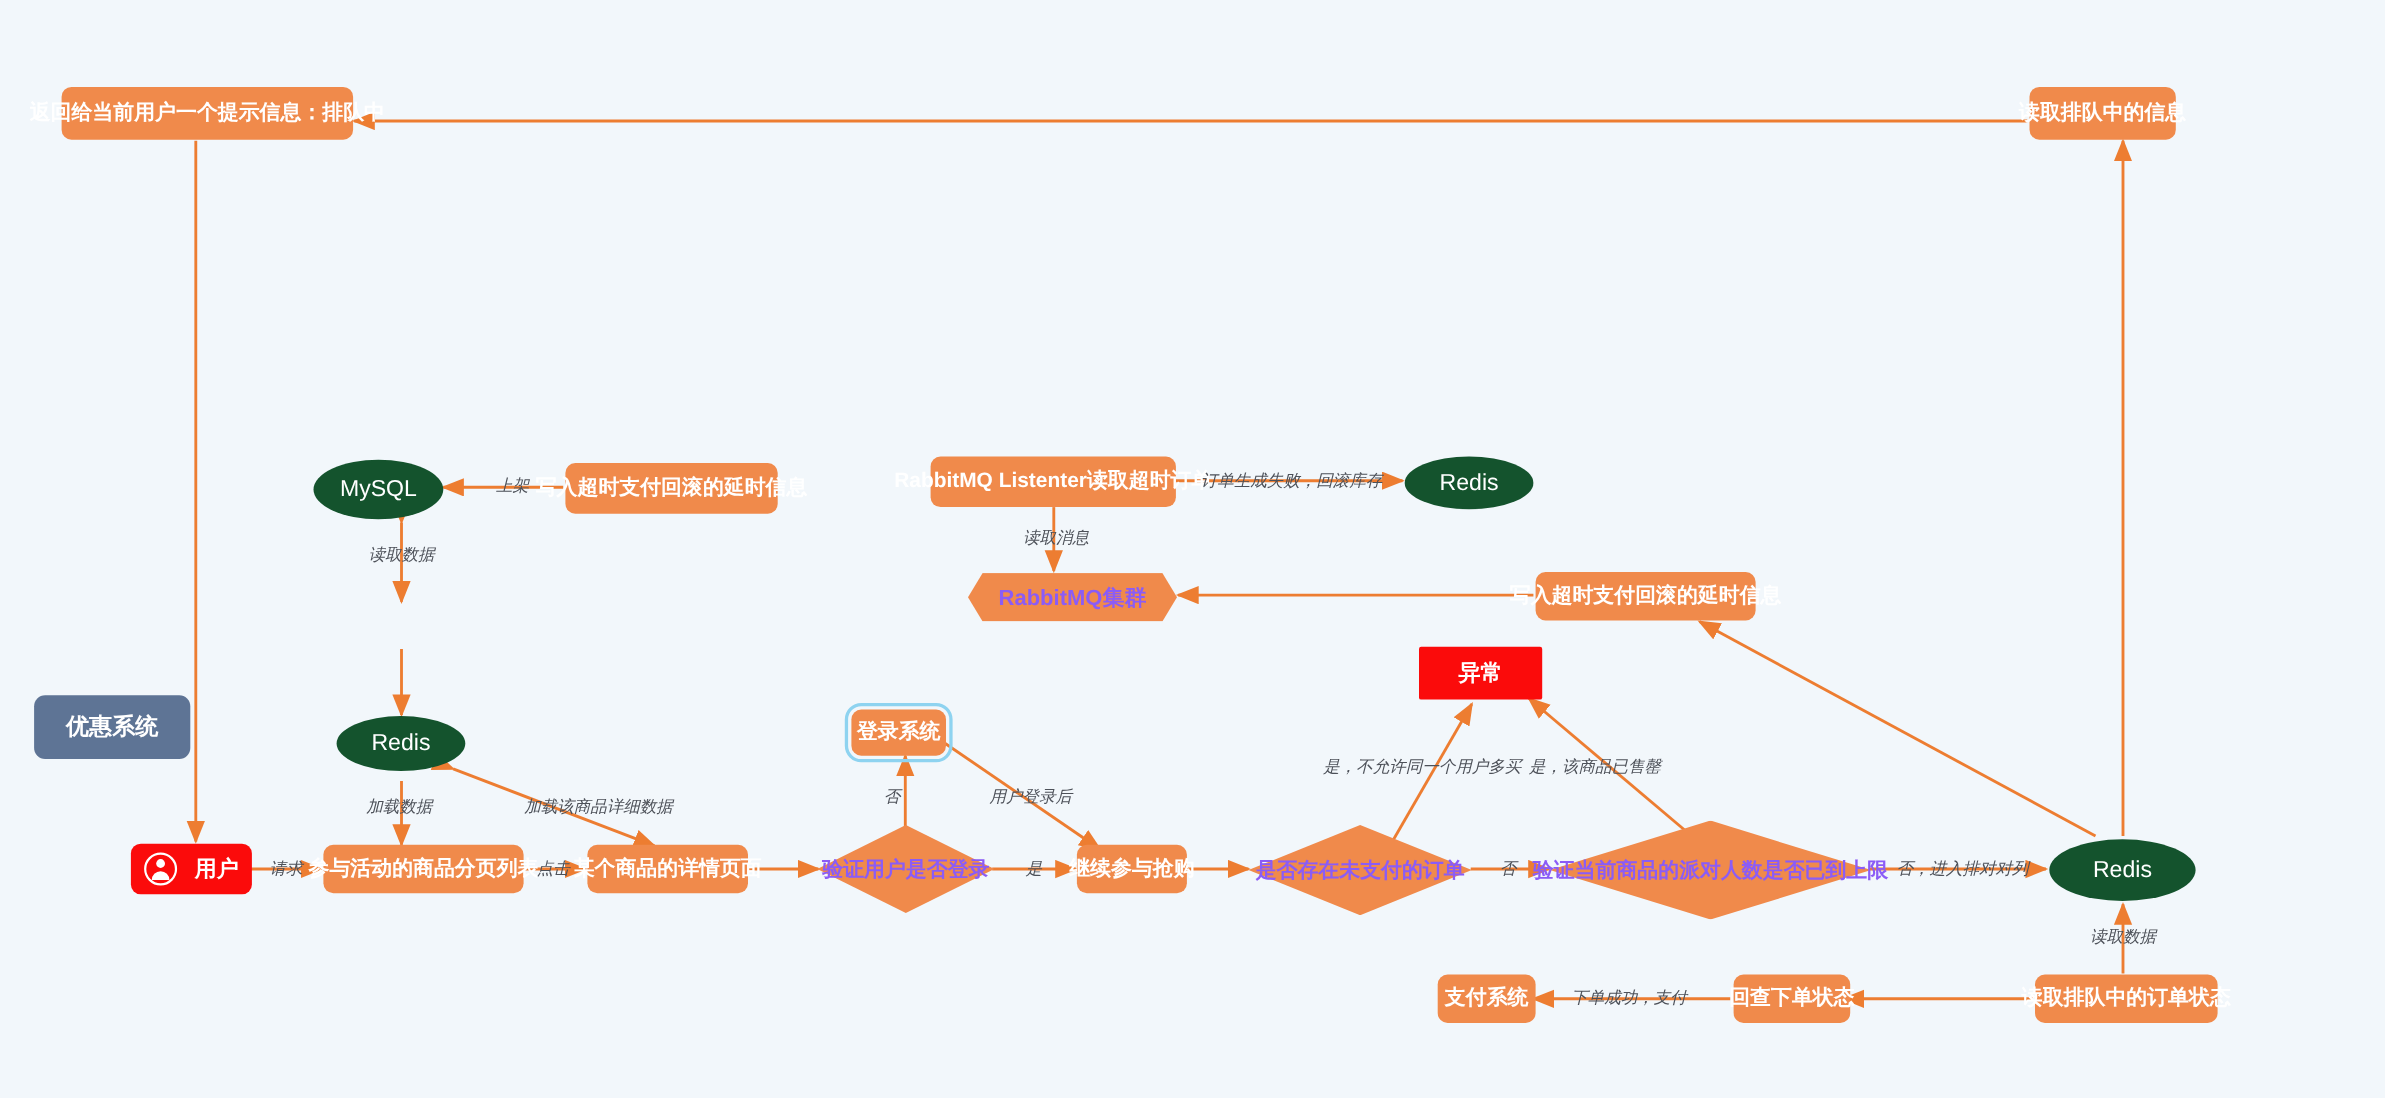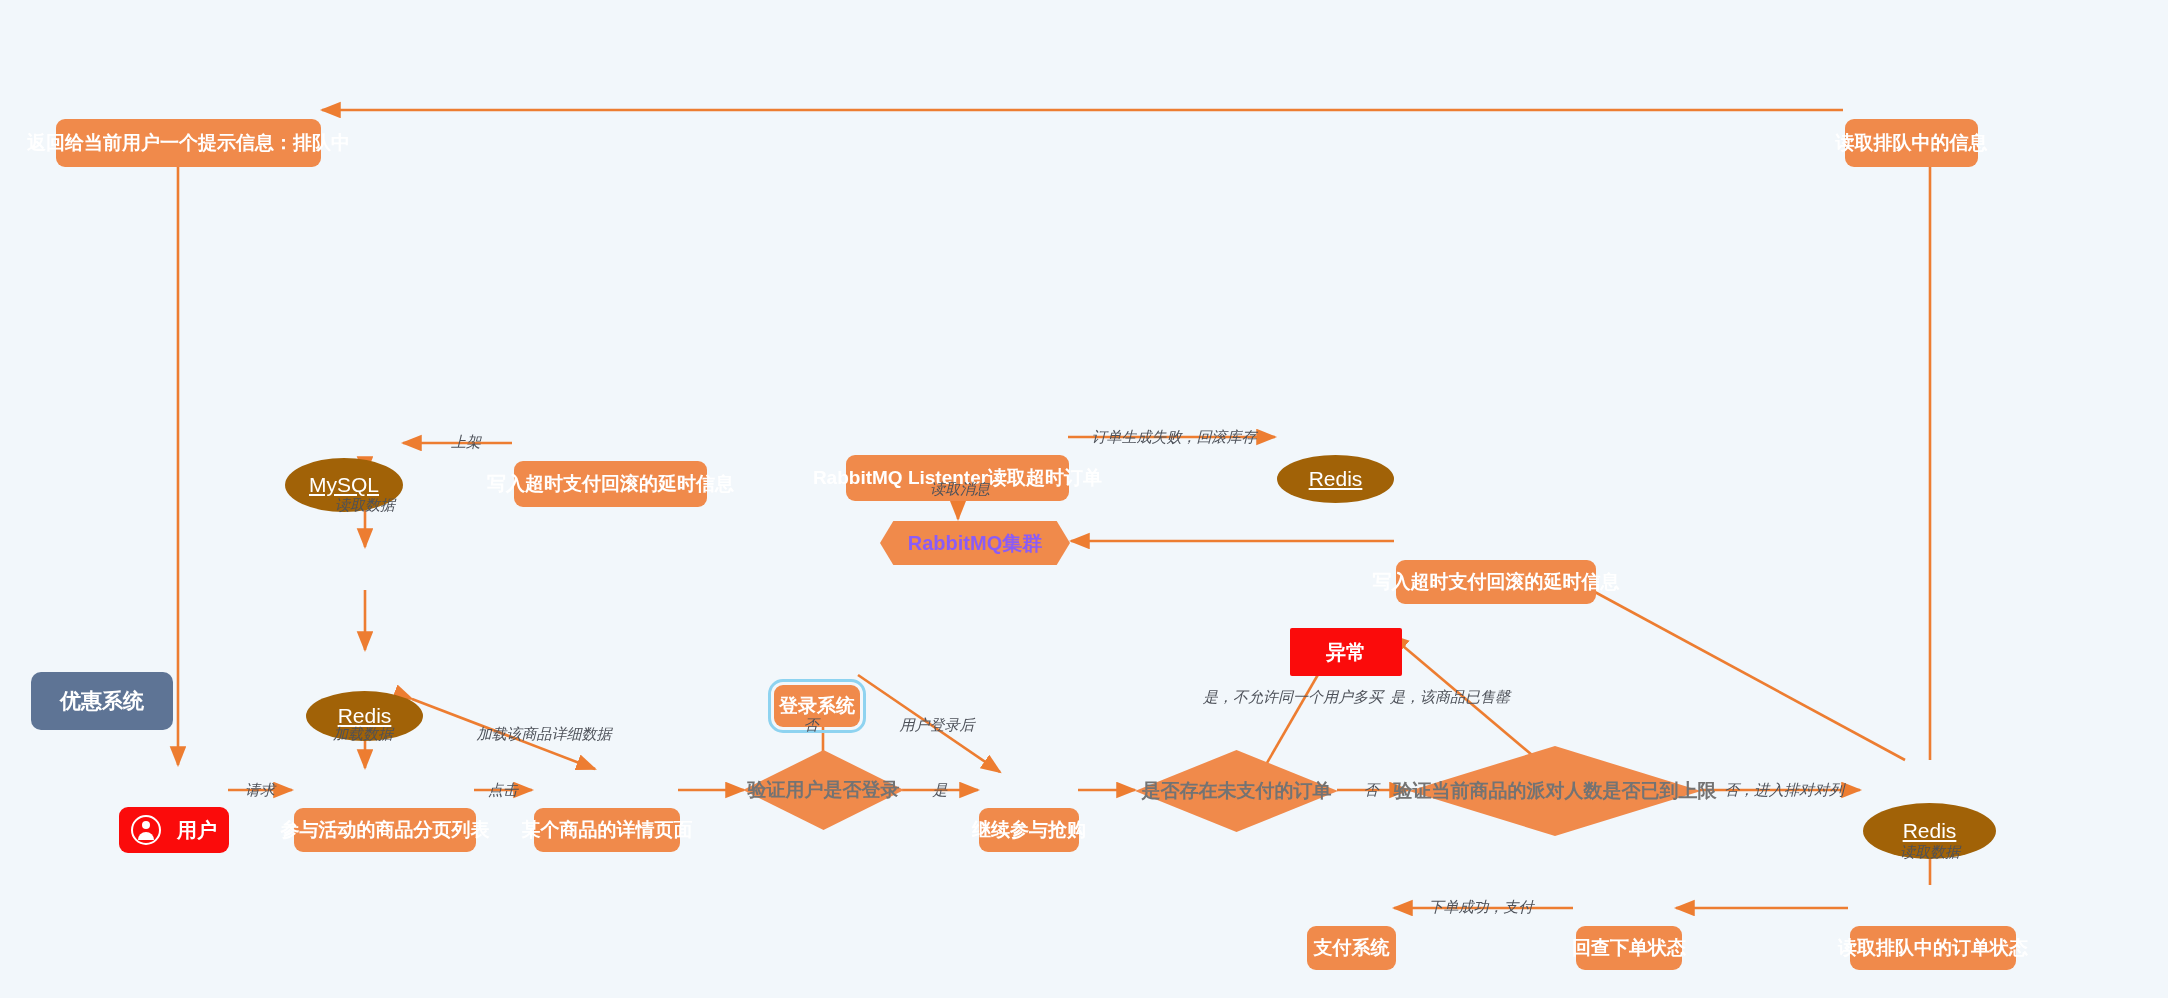--- a/index.html
+++ b/index.html
@@ -15,55 +15,53 @@
 
   .node{
     position:absolute;
     display:flex;align-items:center;justify-content:center;
     box-sizing:border-box;
     color:#ffffff;
     font-weight:bold;
     text-align:left;
     line-height:1.15;
     white-space:nowrap;
-    margin-top:40px;
   }
   .n-rect{
     background:#f08a4b;
     border-radius:9px;
     font-size:19px;
     padding:0 14px;
   }
   .n-db{
-    background:#a16207;
+    background:#14532d;
     border-radius:50%/50%;
     font-size:21px;
     font-weight:normal;
-    text-decoration:underline;
   }
   .n-red{
     background:#fb0b0b;
     border-radius:9px;
     font-size:20px;
   }
   .n-red.sharp{border-radius:2px;}
   .n-sys{
     background:#5e7495;
     border-radius:10px;
     font-size:21px;
   }
   .n-sel{
     outline:3px solid #8ed3f0;
     outline-offset:3px;
     border-radius:9px;
   }
   .diamond{
     position:absolute;
     display:flex;align-items:center;justify-content:center;
-    color:#737373;font-size:19px;font-weight:bold;white-space:nowrap;
+    color:#8b5cf6;font-size:19px;font-weight:bold;white-space:nowrap;
   }
   .diamond .dshape{
     position:absolute;left:0;top:0;width:100%;height:100%;
     background:#f08a4b;
     clip-path:polygon(50% 0%,100% 50%,50% 100%,0% 50%);
   }
   .diamond .dlabel{position:relative;z-index:2;}
 
   .hexa{position:absolute;display:flex;align-items:center;justify-content:center;
     color:#8b5cf6;font-size:20px;font-weight:bold;white-space:nowrap;}

